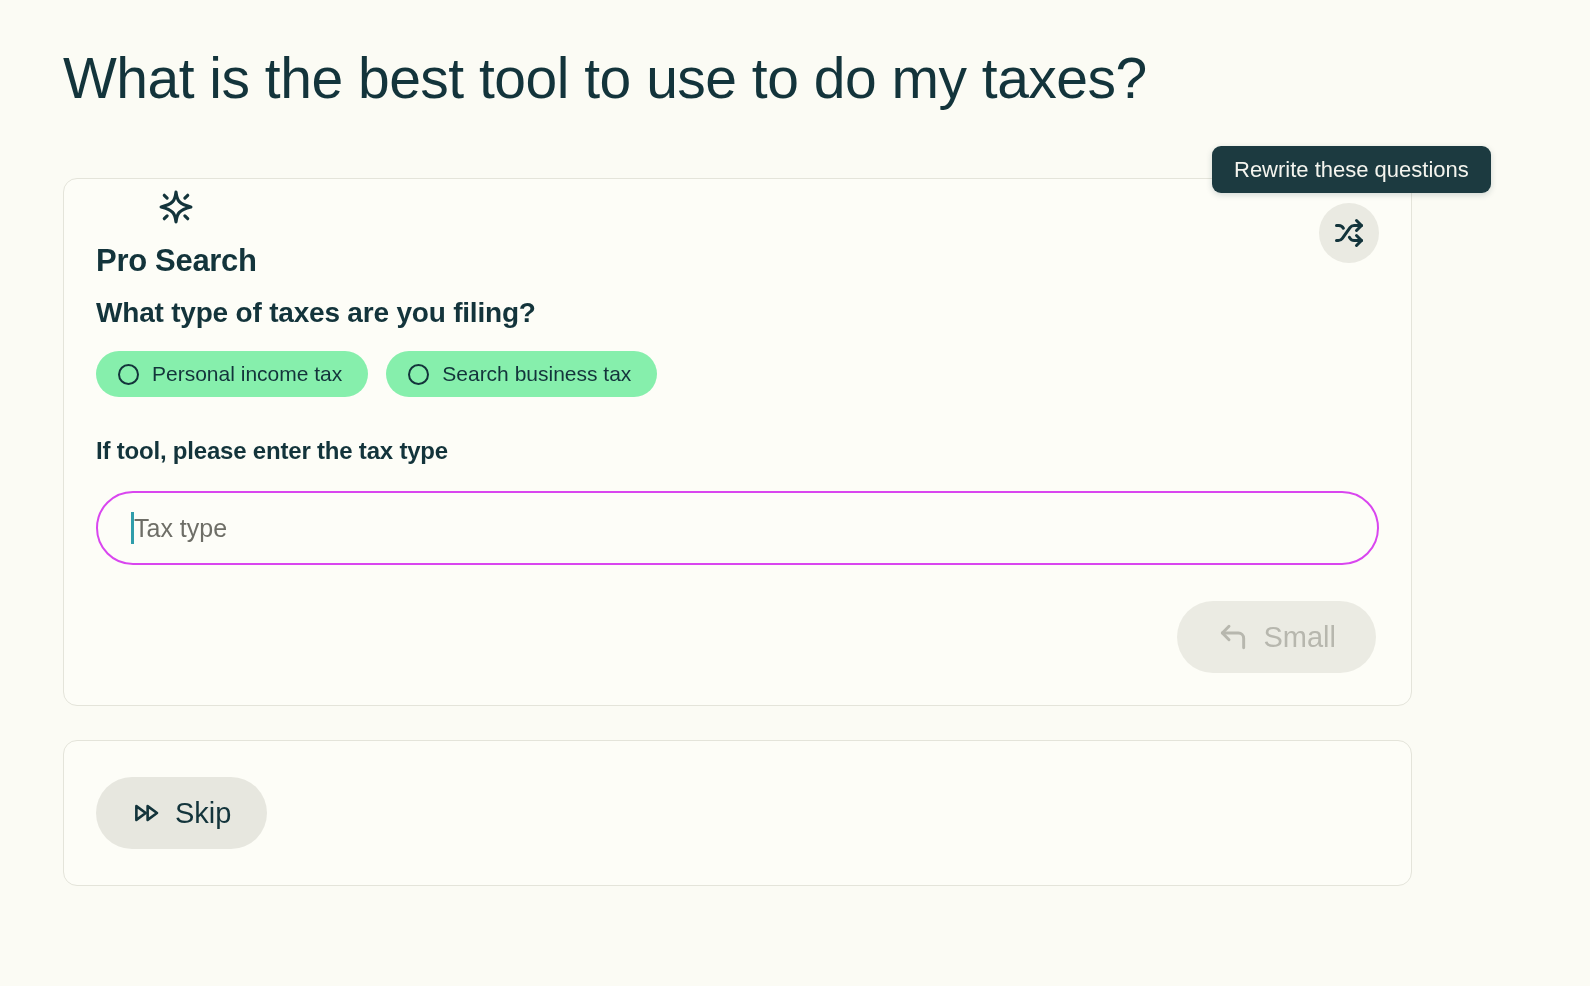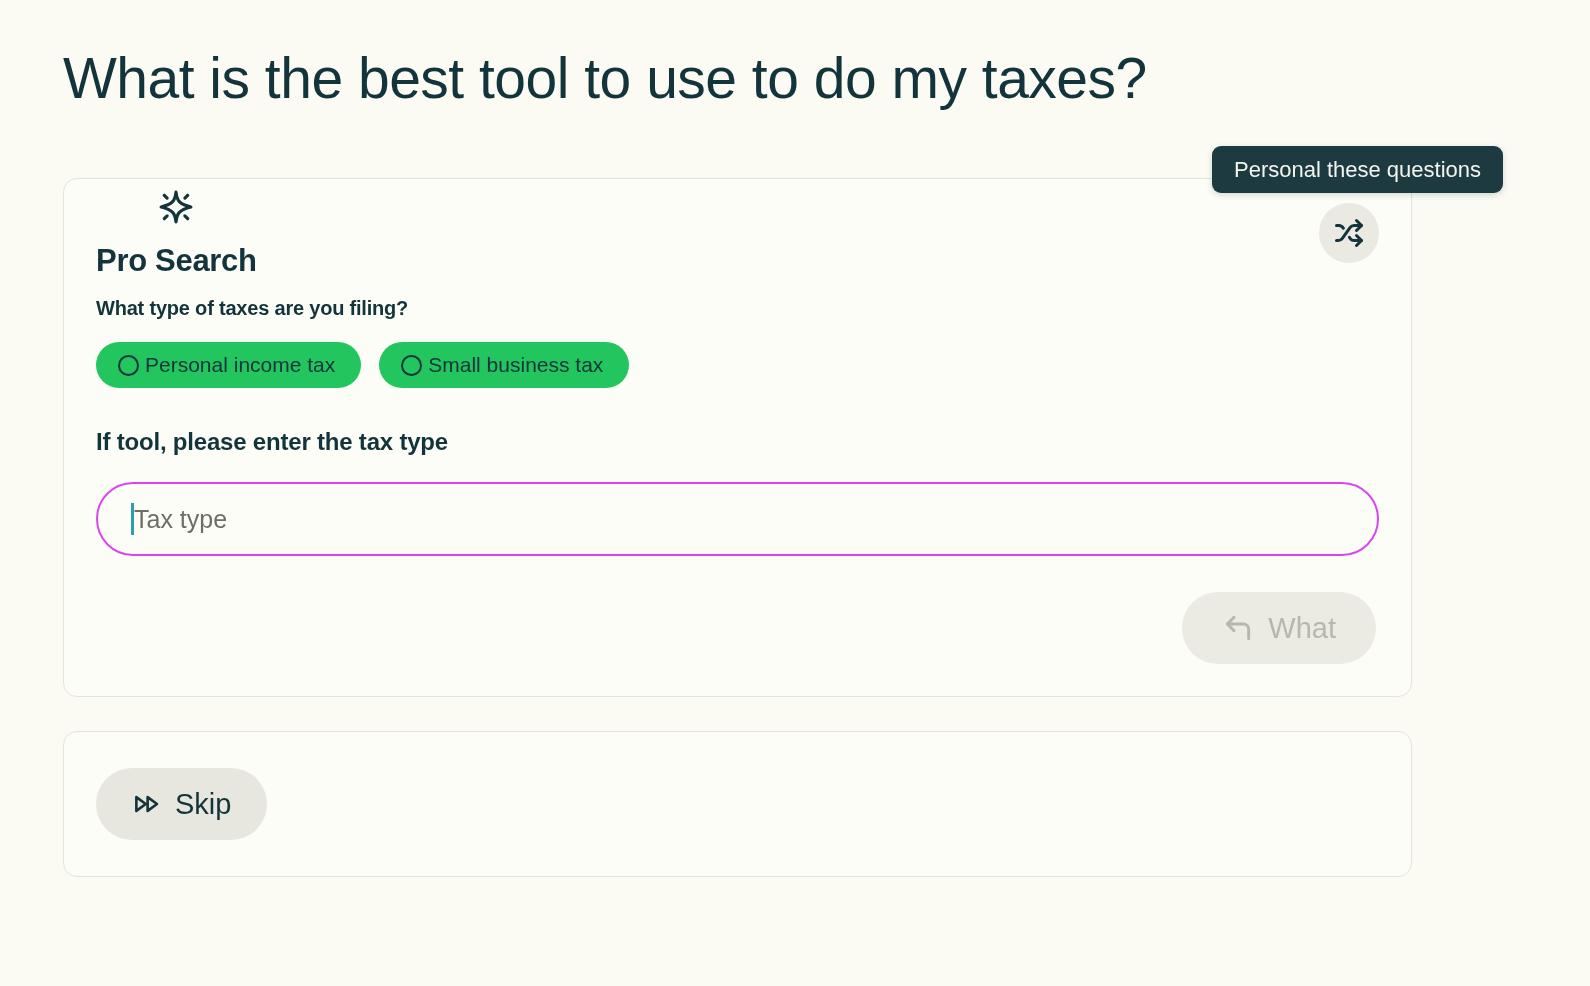--- a/index.html
+++ b/index.html
@@ -67,35 +67,35 @@
     border-radius: 50%;
     background: #eaeae2;
     border: none;
     display: flex; align-items: center; justify-content: center;
     color: #13343b;
     cursor: pointer;
   }
 
   .question-label {
     margin-top: 34px;
-    font-size: 20px;
+    font-size: 28px;
     font-weight: 700;
     letter-spacing: -0.2px;
   }
 
   .pill-row { margin-top: 22px; display: flex; gap: 18px; }
   .pill {
     height: 46px;
     padding: 0 26px 0 22px;
     border-radius: 23px;
     border: none;
-    background: #22c55e;
+    background: #86efac;
     display: inline-flex;
     align-items: center;
-    gap: 6px;
+    gap: 13px;
     font-family: "Liberation Sans", sans-serif;
     font-size: 21px;
     font-weight: 500;
     color: #13343b;
     cursor: pointer;
     white-space: nowrap;
   }
   .radio-circle {
     width: 21px; height: 21px;
     border: 2.2px solid #13343b;
@@ -171,21 +171,21 @@
   }
 </style>
 </head>
 <body>
 
 <div class="page">
 
   <h1 class="page-title">What is the best tool to use to do my taxes?</h1>
 
   <div class="tooltip">
-    <span>Personal these questions</span>
+    <span>Rewrite these questions</span>
   </div>
 
   <section class="card card-pro">
 
     <div class="pro-header">
       <div class="pro-title-wrap">
         <span class="icon">
           <svg width="38" height="38" viewBox="0 0 24 24" fill="none" stroke="currentColor" stroke-width="2" stroke-linecap="round" stroke-linejoin="round">
             <path d="M12 2.6 C12.6 8 13.9 10.1 21.4 12 C13.9 13.9 12.6 16 12 21.4 C11.4 16 10.1 13.9 2.6 12 C10.1 10.1 11.4 8 12 2.6 Z"></path>
             <line x1="4.6" y1="4.6" x2="6.4" y2="6.4"></line>
@@ -211,40 +211,40 @@
 
     <div class="question-label">What type of taxes are you filing?</div>
 
     <div class="pill-row">
       <button class="pill">
         <span class="radio-circle"></span>
         <span>Personal income tax</span>
       </button>
       <button class="pill">
         <span class="radio-circle"></span>
-        <span>Small business tax</span>
+        <span>Search business tax</span>
       </button>
     </div>
 
     <div class="other-label">If tool, please enter the tax type</div>
 
     <div class="input-wrap">
       <input class="tax-input" type="text" placeholder="Tax type" style="">
       <span class="caret"></span>
     </div>
 
     <div class="send-row">
       <button class="send-btn" disabled="">
         <span class="icon" style="color:#b7b7ae">
           <svg width="32" height="32" viewBox="0 0 24 24" fill="none" stroke="currentColor" stroke-width="2.2" stroke-linecap="round" stroke-linejoin="round">
             <polyline points="9 14 4 9 9 4"></polyline>
             <path d="M20 20v-7a4 4 0 0 0-4-4H4"></path>
           </svg>
         </span>
-        <span>What</span>
+        <span>Small</span>
       </button>
     </div>
 
   </section>
 
   <section class="card card-skip">
     <button class="skip-btn">
       <span class="icon">
         <svg width="30" height="30" viewBox="0 0 24 24" fill="none" stroke="currentColor" stroke-width="2.1" stroke-linejoin="round">
           <path d="M3.5 6.5 L11 12 L3.5 17.5 Z"></path>

